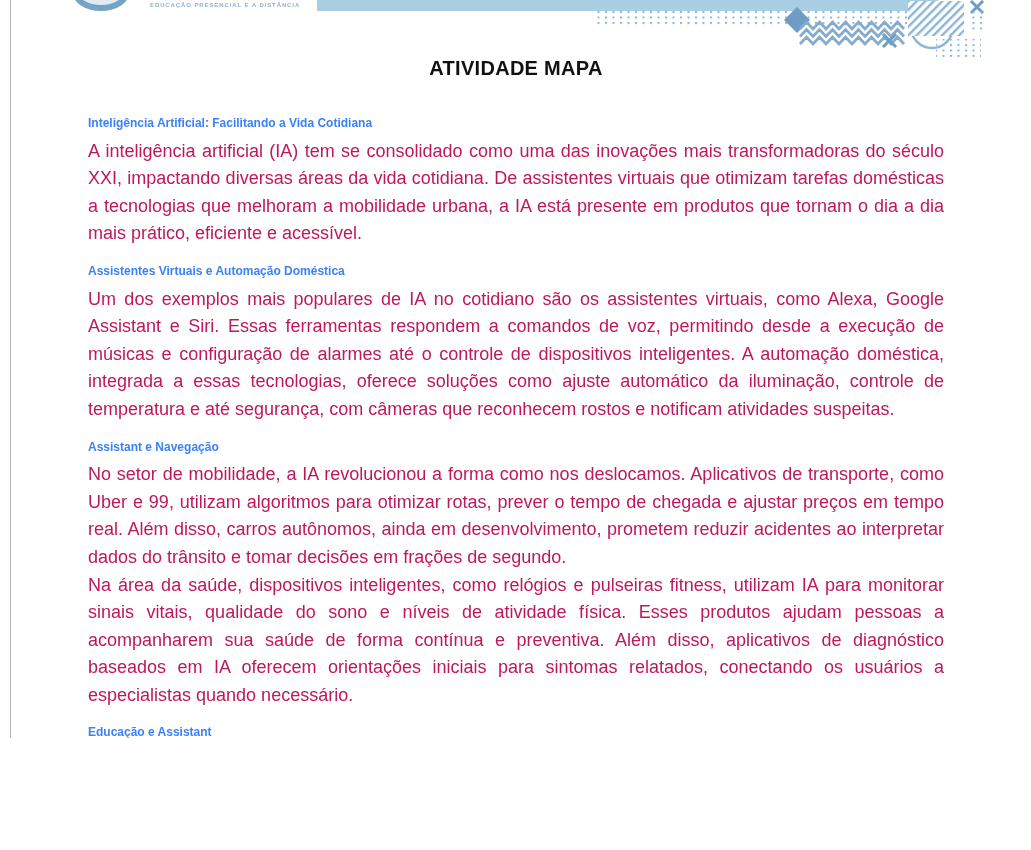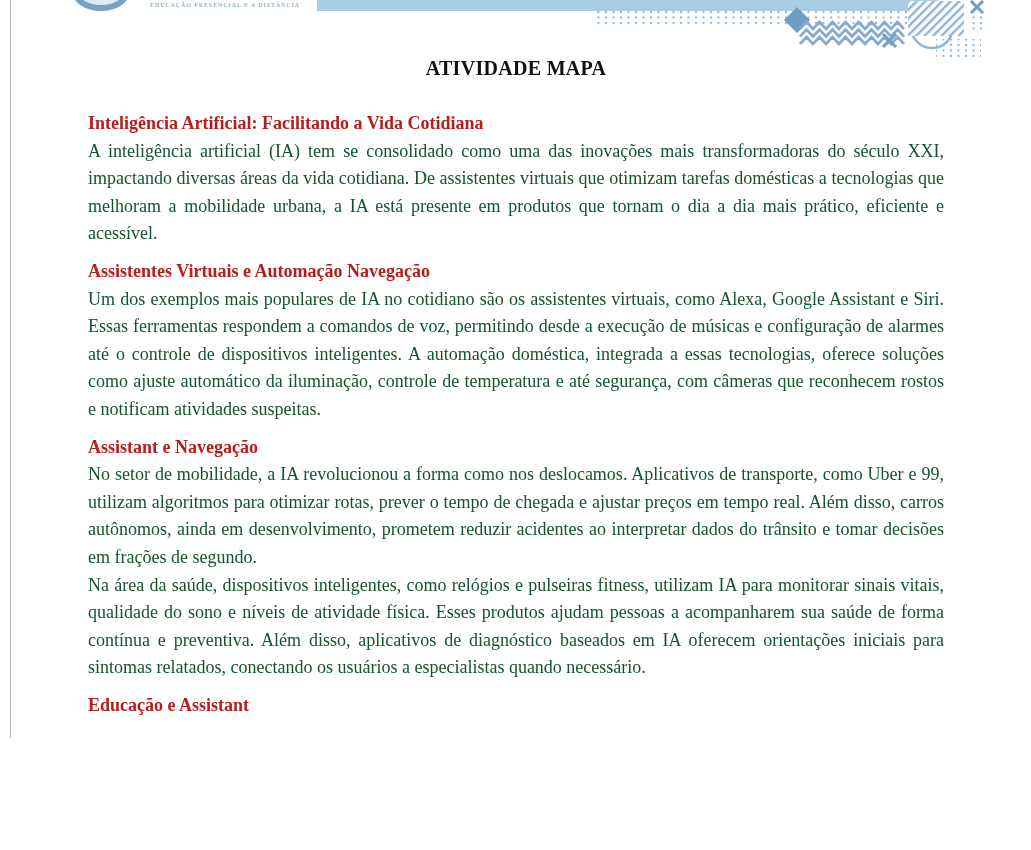--- a/index.html
+++ b/index.html
@@ -2,21 +2,21 @@
 <html><head>
 <meta charset="utf-8">
 <style>
   html, body { margin: 0; padding: 0; background: #ffffff; }
   .page {
     position: relative;
     width: 1031px;
     height: 738px;
     background: #ffffff;
     overflow: hidden;
-    font-family: Liberation Serif, serif;
+    font-family: Liberation Sans, sans-serif;
     color: #1f1f1f;
   }
   .page-edge {
     position: absolute;
     left: 10px; top: 0; bottom: 0;
     width: 1px;
     background: #b3b3b3;
   }
   
   .logo-ellipse {
@@ -59,31 +59,31 @@
     text-align: center;
     font-size: 20px;
     line-height: 27px;
     font-weight: bold;
     color: #111;
     letter-spacing: 0.3px;
   }
   .section:first-of-type { margin-top: 28px; }
   .section h2 {
     margin: 10px 0 0 0;
-    font-size: 18px;
+    font-size: 12px;
     line-height: 27.6px;
     font-weight: bold;
-    color: #b91c1c;
+    color: #3b82f6;
   }
   .section p {
     margin: 0;
     font-size: 18px;
     line-height: 27.6px;
     text-align: justify;
-    color: #14532d;
+    color: #be185d;
   }
   .section p.cut { text-align-last: justify; }
 </style>
 </head>
 <body>
 
 <div class="page">
 
   <div class="page-edge"></div>
 
@@ -129,21 +129,21 @@
 
   <div class="content">
     <h1 class="doc-title">ATIVIDADE MAPA</h1>
 
     <div class="section">
       <h2>Inteligência Artificial: Facilitando a Vida Cotidiana</h2>
       <p>A inteligência artificial (IA) tem se consolidado como uma das inovações mais transformadoras do século XXI, impactando diversas áreas da vida cotidiana. De assistentes virtuais que otimizam tarefas domésticas a tecnologias que melhoram a mobilidade urbana, a IA está presente em produtos que tornam o dia a dia mais prático, eficiente e acessível.</p>
     </div>
 
     <div class="section">
-      <h2>Assistentes Virtuais e Automação Navegação</h2>
+      <h2>Assistentes Virtuais e Automação Doméstica</h2>
       <p>Um dos exemplos mais populares de IA no cotidiano são os assistentes virtuais, como Alexa, Google Assistant e Siri. Essas ferramentas respondem a comandos de voz, permitindo desde a execução de músicas e configuração de alarmes até o controle de dispositivos inteligentes. A automação doméstica, integrada a essas tecnologias, oferece soluções como ajuste automático da iluminação, controle de temperatura e até segurança, com câmeras que reconhecem rostos e notificam atividades suspeitas.</p>
     </div>
 
     <div class="section">
       <h2>Assistant e Navegação</h2>
       <p>No setor de mobilidade, a IA revolucionou a forma como nos deslocamos. Aplicativos de transporte, como Uber e 99, utilizam algoritmos para otimizar rotas, prever o tempo de chegada e ajustar preços em tempo real. Além disso, carros autônomos, ainda em desenvolvimento, prometem reduzir acidentes ao interpretar dados do trânsito e tomar decisões em frações de segundo.</p>
     </div>
 
     <div class="section">
       <p>Na área da saúde, dispositivos inteligentes, como relógios e pulseiras fitness, utilizam IA para monitorar sinais vitais, qualidade do sono e níveis de atividade física. Esses produtos ajudam pessoas a acompanharem sua saúde de forma contínua e preventiva. Além disso, aplicativos de diagnóstico baseados em IA oferecem orientações iniciais para sintomas relatados, conectando os usuários a especialistas quando necessário.</p>

